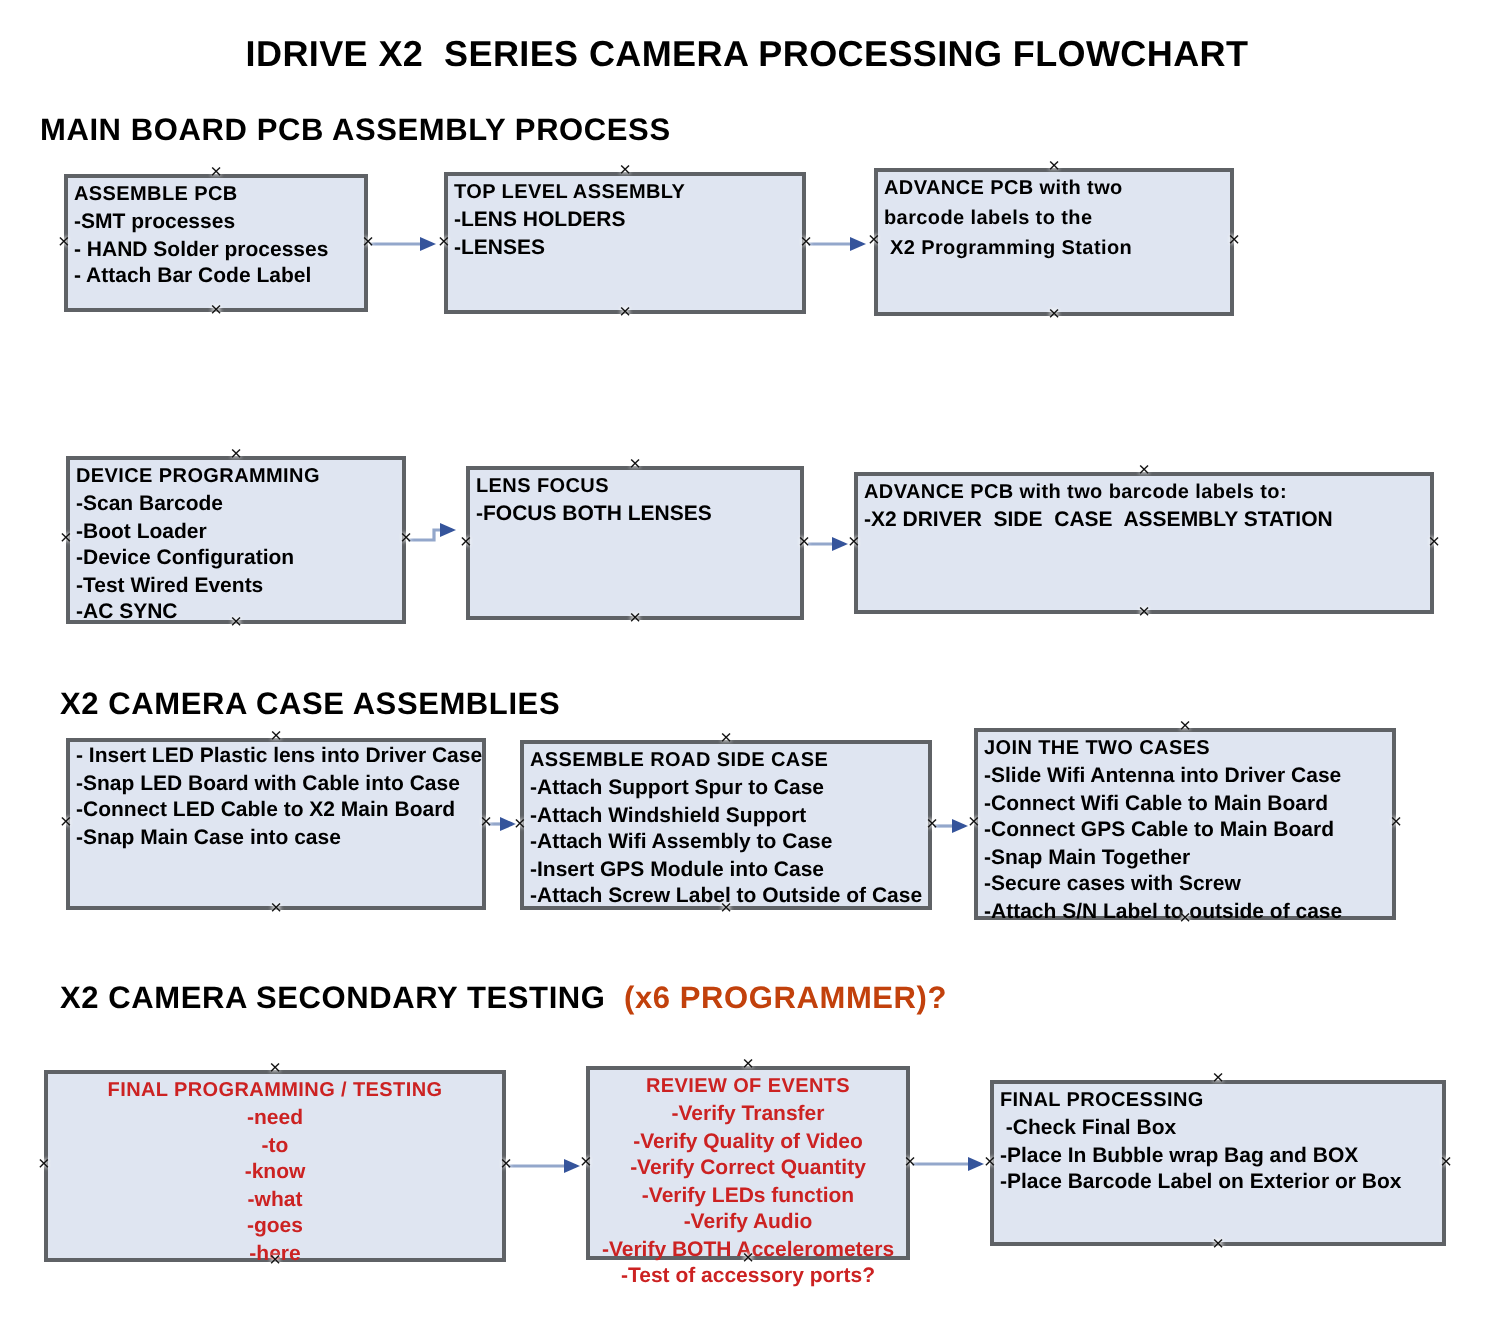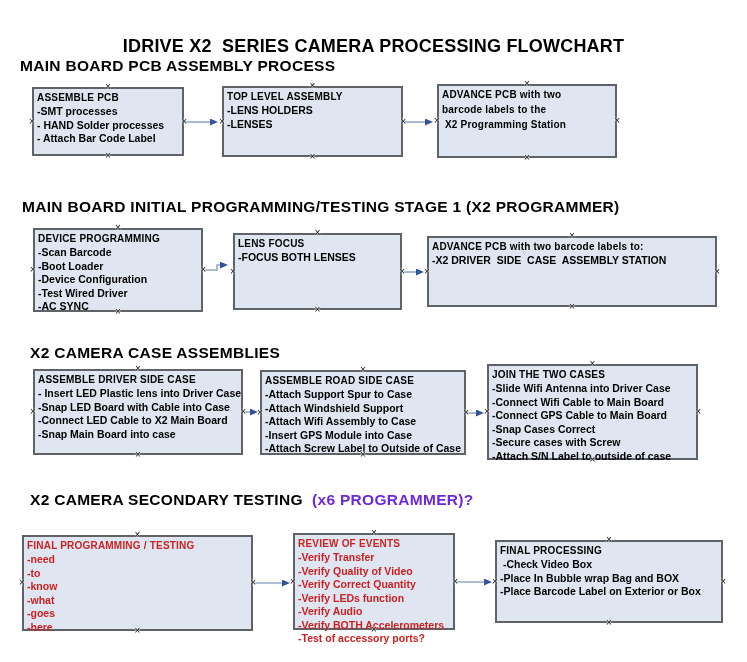--- a/index.html
+++ b/index.html
@@ -1,26 +1,26 @@
 <!DOCTYPE html>
 <html><head>
 <meta charset="utf-8">
 <style>
   html,body{margin:0;padding:0;background:#ffffff;}
   .canvas{position:relative;width:747px;height:662px;background:#ffffff;
           font-family:"Liberation Sans","DejaVu Sans",sans-serif;color:#000;overflow:hidden;}
   .page-title{position:absolute;left:0;top:17px;width:747px;text-align:center;
-              font-size:18px;font-weight:bold;white-space:pre;letter-spacing:.2px;margin-top:19px;}
+              font-size:18px;font-weight:bold;white-space:pre;letter-spacing:.2px;}
   .section-heading{position:absolute;font-size:15.5px;font-weight:bold;white-space:pre;letter-spacing:.3px;}
-  .section-heading .accent{color:#6d28d9;}
+  .section-heading .accent{color:#c2410c;}
   .box{position:absolute;box-sizing:border-box;background:#dfe5f1;border:2px solid #5f6266;
        padding:1px 3px;overflow:visible;}
   .box-title{font-size:10px;font-weight:bold;line-height:15px;white-space:pre-wrap;letter-spacing:.2px;}
   .box-line{font-size:10.5px;line-height:13.5px;white-space:pre;font-weight:bold;}
-  .box--red .box-title,.box--red .box-line{color:#cc2222;}
+  .box--red .box-title,.box--red .box-line{color:#cc2222;text-align:center;}
   .anchor{position:absolute;font-size:10px;line-height:6px;color:#111;
           text-shadow:0 0 2px #fff,0 0 2px #fff;pointer-events:none;}
   .anchor-t{top:-5px;left:50%;transform:translateX(-50%);}
   .anchor-b{bottom:-5px;left:50%;transform:translateX(-50%);}
   .anchor-l{left:-5px;top:50%;transform:translateY(-50%);}
   .anchor-r{right:-5px;top:50%;transform:translateY(-50%);}
   svg.arrows{position:absolute;left:0;top:0;}
   .arrow{stroke:#93a7cb;stroke-width:1.6;fill:none;}
 </style>
 </head>
@@ -72,32 +72,31 @@
   <div class="box" style="left:437px;top:84px;width:180px;height:74px">
     <span class="anchor anchor-t">×</span>
     <span class="anchor anchor-b">×</span>
     <span class="anchor anchor-l">×</span>
     <span class="anchor anchor-r">×</span>
     <div class="box-title">ADVANCE PCB with two
 barcode labels to the
  X2 Programming Station</div>
   </div>
 
-  <div class="section-heading" style="left:22px;top:198px">MAIN BOARD INITIAL PROGRAMMING/TESTING STAGE 1 (X2 PROGRAMMER)</div>
 
   <div class="box" style="left:33px;top:228px;width:170px;height:84px">
     <span class="anchor anchor-t">×</span>
     <span class="anchor anchor-b">×</span>
     <span class="anchor anchor-l">×</span>
     <span class="anchor anchor-r">×</span>
     <div class="box-title">DEVICE PROGRAMMING</div>
     <div class="box-line">-Scan Barcode</div>
     <div class="box-line">-Boot Loader</div>
     <div class="box-line">-Device Configuration</div>
-    <div class="box-line">-Test Wired Driver</div>
+    <div class="box-line">-Test Wired Events</div>
     <div class="box-line">-AC SYNC</div>
   </div>
 
   <div class="box" style="left:233px;top:233px;width:169px;height:77px">
     <span class="anchor anchor-t">×</span>
     <span class="anchor anchor-b">×</span>
     <span class="anchor anchor-l">×</span>
     <span class="anchor anchor-r">×</span>
     <div class="box-title">LENS FOCUS</div>
     <div class="box-line">-FOCUS BOTH LENSES</div>
@@ -112,25 +111,24 @@
     <div class="box-line">-X2 DRIVER  SIDE  CASE  ASSEMBLY STATION</div>
   </div>
 
   <div class="section-heading" style="left:30px;top:344px">X2 CAMERA CASE ASSEMBLIES</div>
 
   <div class="box" style="left:33px;top:369px;width:210px;height:86px">
     <span class="anchor anchor-t">×</span>
     <span class="anchor anchor-b">×</span>
     <span class="anchor anchor-l">×</span>
     <span class="anchor anchor-r">×</span>
-    <div class="box-title">ASSEMBLE DRIVER SIDE CASE</div>
     <div class="box-line">- Insert LED Plastic lens into Driver Case</div>
     <div class="box-line">-Snap LED Board with Cable into Case</div>
     <div class="box-line">-Connect LED Cable to X2 Main Board</div>
-    <div class="box-line">-Snap Main Board into case</div>
+    <div class="box-line">-Snap Main Case into case</div>
   </div>
 
   <div class="box" style="left:260px;top:370px;width:206px;height:85px">
     <span class="anchor anchor-t">×</span>
     <span class="anchor anchor-b">×</span>
     <span class="anchor anchor-l">×</span>
     <span class="anchor anchor-r">×</span>
     <div class="box-title">ASSEMBLE ROAD SIDE CASE</div>
     <div class="box-line">-Attach Support Spur to Case</div>
     <div class="box-line">-Attach Windshield Support</div>
@@ -141,21 +139,21 @@
 
   <div class="box" style="left:487px;top:364px;width:211px;height:96px">
     <span class="anchor anchor-t">×</span>
     <span class="anchor anchor-b">×</span>
     <span class="anchor anchor-l">×</span>
     <span class="anchor anchor-r">×</span>
     <div class="box-title">JOIN THE TWO CASES</div>
     <div class="box-line">-Slide Wifi Antenna into Driver Case</div>
     <div class="box-line">-Connect Wifi Cable to Main Board</div>
     <div class="box-line">-Connect GPS Cable to Main Board</div>
-    <div class="box-line">-Snap Cases Correct</div>
+    <div class="box-line">-Snap Main Together</div>
     <div class="box-line">-Secure cases with Screw</div>
     <div class="box-line">-Attach S/N Label to outside of case</div>
   </div>
 
   <div class="section-heading" style="left:30px;top:491px"><span>X2 CAMERA SECONDARY TESTING  </span><span class="accent">(x6 PROGRAMMER)?</span></div>
 
   <div class="box box--red" style="left:22px;top:535px;width:231px;height:96px">
     <span class="anchor anchor-t">×</span>
     <span class="anchor anchor-b">×</span>
     <span class="anchor anchor-l">×</span>
@@ -183,18 +181,18 @@
     <div class="box-line">-Verify BOTH Accelerometers</div>
     <div class="box-line">-Test of accessory ports?</div>
   </div>
 
   <div class="box" style="left:495px;top:540px;width:228px;height:83px">
     <span class="anchor anchor-t">×</span>
     <span class="anchor anchor-b">×</span>
     <span class="anchor anchor-l">×</span>
     <span class="anchor anchor-r">×</span>
     <div class="box-title">FINAL PROCESSING</div>
-    <div class="box-line"> -Check Video Box</div>
+    <div class="box-line"> -Check Final Box</div>
     <div class="box-line">-Place In Bubble wrap Bag and BOX</div>
     <div class="box-line">-Place Barcode Label on Exterior or Box</div>
   </div>
 
 </div>
 
 </body></html>

